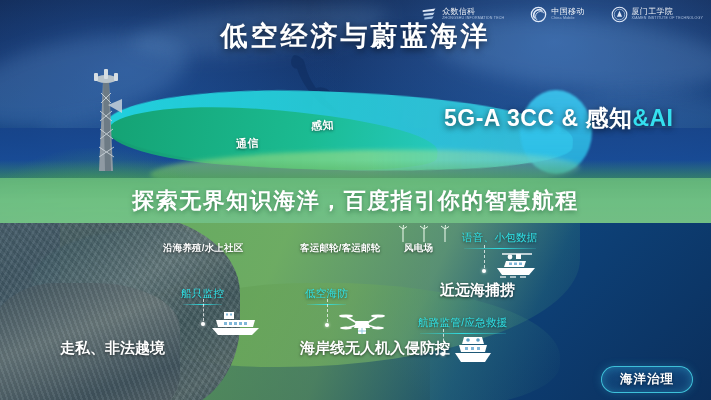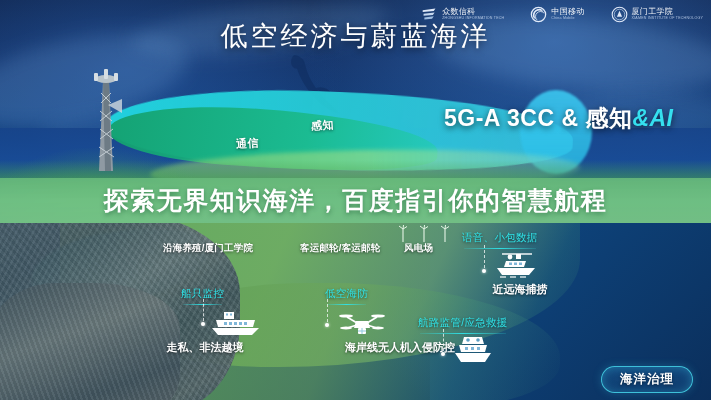--- a/index.html
+++ b/index.html
@@ -75,47 +75,47 @@
 
   .label-tx{
     position:absolute;color:#fff;font-weight:700;font-size:11px;
     text-shadow:0 1px 3px rgba(0,0,0,.55);letter-spacing:.5px;white-space:nowrap;
   }
   .lbl-tongxin{left:236px;top:136px;transform:rotate(-4deg);}
   .lbl-ganzhi{left:311px;top:118px;transform:rotate(-4deg);}
 
   .headline{
     position:absolute;left:0;top:18px;width:711px;text-align:center;
-    color:#ffffff;font-size:27px;font-weight:400;letter-spacing:3px;
+    color:#ffffff;font-size:27px;font-weight:700;letter-spacing:3px;
     text-shadow:0 2px 7px rgba(0,0,0,.6);
   }
   .fiveg{
     position:absolute;left:444px;top:103px;
     color:#ffffff;font-size:23px;font-weight:800;letter-spacing:.5px;
     text-shadow:0 2px 6px rgba(0,0,0,.65);white-space:nowrap;
   }
-  .fiveg .ai{color:#35e0ef;font-style:italic;}
+  .fiveg .ai{color:#35e0ef;}
 
   
   .logobar{position:absolute;right:8px;top:6px;display:flex;align-items:center;gap:13px;}
   .logo{display:flex;align-items:center;gap:4px;opacity:.95;}
   .logo .mark{width:17px;height:17px;flex:0 0 auto;}
   .logo .txt{display:flex;flex-direction:column;line-height:1;}
   .logo .t1{color:#fff;font-size:8px;font-weight:400;white-space:nowrap;letter-spacing:.3px;}
   .logo .t2{color:#b9cbe6;font-size:3.6px;white-space:nowrap;letter-spacing:.2px;margin-top:1.5px;}
 
   
   .banner{
     position:absolute;left:0;top:178px;width:711px;height:45px;
     background:linear-gradient(180deg,rgba(104,186,124,.88) 0%,rgba(118,198,138,.86) 50%,rgba(120,196,140,.88) 100%);
     display:flex;align-items:center;justify-content:center;
     backdrop-filter:blur(1px);
   }
   .banner-text{
-    color:#ffffff;font-size:25px;font-weight:800;letter-spacing:1.5px;
+    color:#ffffff;font-size:22px;font-weight:800;letter-spacing:1.5px;
     text-shadow:0 2px 5px rgba(0,60,30,.45);white-space:nowrap;
   }
 
   
   .lower{position:absolute;left:0;top:223px;width:711px;height:177px;overflow:hidden;}
   .sea{
     position:absolute;inset:0;
     background:
       radial-gradient(ellipse 300px 150px at 85% 60%, rgba(24,80,150,.9), rgba(0,0,0,0) 75%),
       linear-gradient(180deg,#10477e 0%,#0e3f74 40%,#0c3566 100%);
@@ -172,22 +172,22 @@
   }
   .clabel{
     position:absolute;color:#2fe3e8;font-weight:400;font-size:10.5px;
     text-shadow:0 1px 3px rgba(0,0,0,.6);white-space:nowrap;letter-spacing:.3px;
   }
   .clabel::after{
     content:"";position:absolute;left:2px;right:2px;bottom:-4px;height:1.5px;
     background:linear-gradient(90deg,rgba(47,227,232,.15),rgba(47,227,232,.95),rgba(47,227,232,.15));
   }
   .multiline{
-    position:absolute;color:#ffffff;font-weight:700;font-size:11px;line-height:13px;
-    text-shadow:0 1px 3px rgba(0,0,0,.6);text-align:center;white-space:nowrap;
+    position:absolute;color:#ffffff;font-weight:700;font-size:15px;line-height:13px;
+    text-shadow:0 1px 3px rgba(0,0,0,.6);white-space:nowrap;
   }
   .dashline{
     position:absolute;width:0;border-left:1.5px dashed rgba(255,255,255,.72);
   }
   .dashdot{position:absolute;width:4px;height:4px;border-radius:50%;background:#fff;box-shadow:0 0 3px rgba(255,255,255,.8);}
 
   .pill{
     position:absolute;display:flex;align-items:center;justify-content:center;
     width:92px;height:27px;border-radius:14px;
     border:1.5px solid rgba(70,215,235,.85);
@@ -322,21 +322,21 @@
         <line x1="5" y1="4" x2="5.5" y2="0" stroke="#e6f5e6" stroke-width="1"></line>
       </svg>
       <svg width="10" height="17" viewBox="0 0 10 17">
         <line x1="5" y1="4" x2="5" y2="17" stroke="#e6f5e6" stroke-width="1.1"></line>
         <line x1="5" y1="4" x2="1" y2="1" stroke="#e6f5e6" stroke-width="1"></line>
         <line x1="5" y1="4" x2="9" y2="1.5" stroke="#e6f5e6" stroke-width="1"></line>
         <line x1="5" y1="4" x2="5.5" y2="0" stroke="#e6f5e6" stroke-width="1"></line>
       </svg>
     </div>
 
-    <div class="wlabel" style="left:163px;top:19px;">沿海养殖/厦门工学院</div>
+    <div class="wlabel" style="left:163px;top:19px;">沿海养殖/水上社区</div>
     <div class="wlabel" style="left:300px;top:19px;">客运邮轮/客运邮轮</div>
     <div class="wlabel" style="left:404px;top:19px;">风电场</div>
 
     <div class="clabel" style="left:181px;top:64px;">船只监控</div>
     <div class="dashline" style="left:203px;top:76px;height:22px;"></div>
     <div class="dashdot" style="left:201px;top:99px;"></div>
     <svg class="icon-white" style="left:210px;top:88px;" width="52" height="26" viewBox="0 0 52 26">
       <rect x="14" y="1" width="10" height="7" fill="#ffffff"></rect>
       <rect x="16" y="2.5" width="2" height="2" fill="#7fb6d8"></rect>
       <rect x="20" y="2.5" width="2" height="2" fill="#7fb6d8"></rect>
@@ -347,21 +347,21 @@
         <rect x="24" y="11" width="3" height="3"></rect>
           <rect x="29" y="11" width="3" height="3"></rect>
         <rect x="34" y="11" width="3" height="3"></rect>
       </g>
       <path d="M2 17 L49 17 L42 24 L8 24 Z" fill="#ffffff"></path>
     </svg>
     <div class="multiline" style="left:60px;top:118px;width:290px;">
       <div>走私、非法越境</div>
     </div>
 
-    <div class="clabel" style="left:305px;top:64px;margin-left:20px;">低空海防</div>
+    <div class="clabel" style="left:305px;top:64px;">低空海防</div>
     <div class="dashline" style="left:327px;top:76px;height:23px;"></div>
     <div class="dashdot" style="left:325px;top:100px;"></div>
     <svg class="icon-white" style="left:338px;top:87px;" width="48" height="28" viewBox="0 0 48 28">
       <g stroke="#ffffff" stroke-width="1.6" fill="none">
         <line x1="9" y1="7" x2="19" y2="13"></line>
         <line x1="39" y1="7" x2="29" y2="13"></line>
         <line x1="9" y1="18" x2="19" y2="15"></line>
         <line x1="39" y1="18" x2="29" y2="15"></line>
       </g>
       <g fill="#ffffff">

